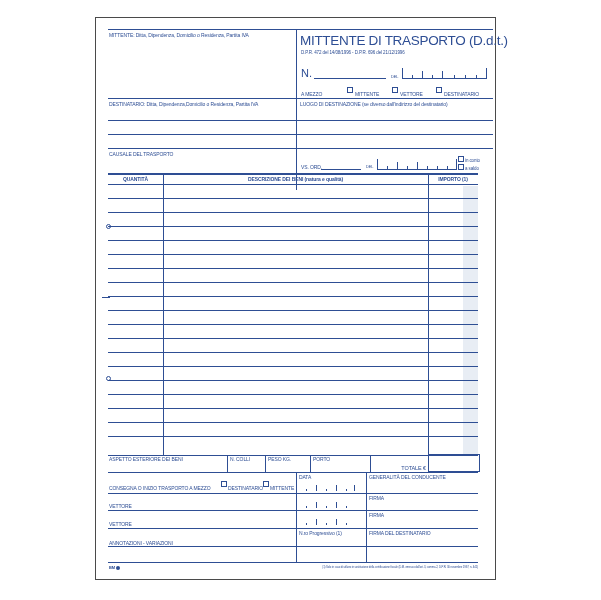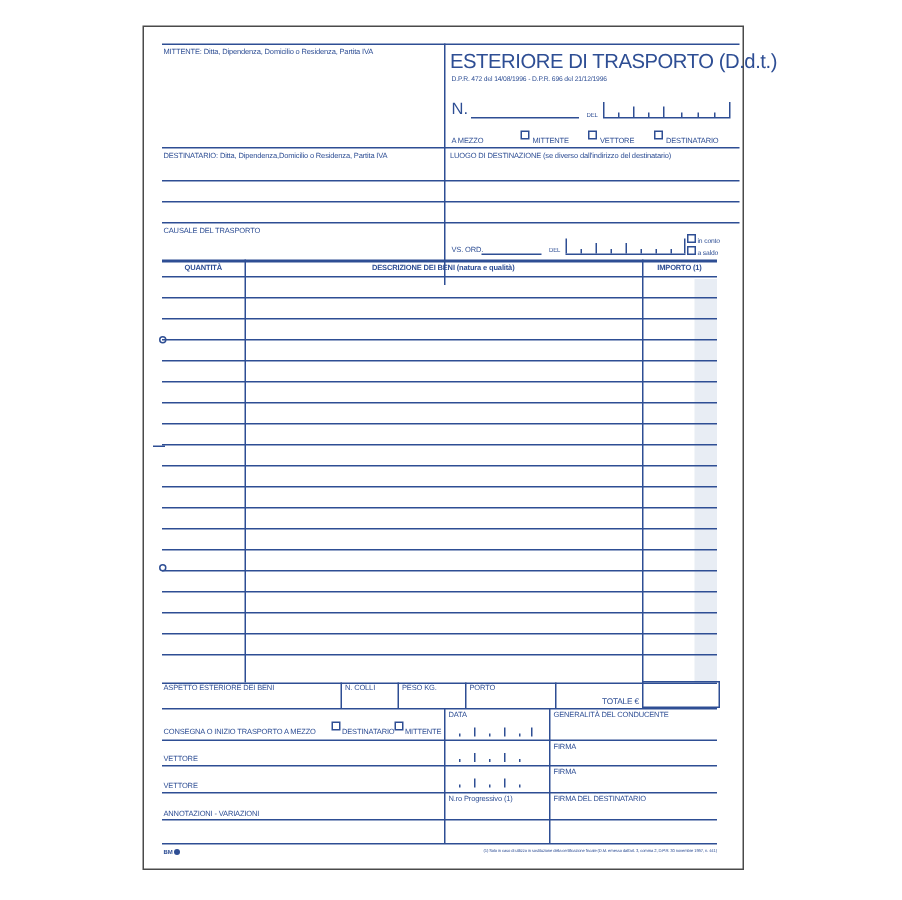--- a/index.html
+++ b/index.html
@@ -24,21 +24,21 @@
 <body>
 
 <div class="page">
 
   <div class="hl" style="left:12px; width:385px; top:11px;"></div>
   <div class="vl" style="left:200px; top:11px; height:161px;"></div>
 
   <div class="lbl" style="left:13px; top:14px;">MITTENTE: Ditta, Dipendenza, Domicilio o Residenza, Partita IVA</div>
   <div class="ab" style="left:13px; top:20px; width:185px; height:60px;"></div>
 
-  <div class="title" style="left:204px; top:16px;">ESTERIORE DI TRASPORTO (D.d.t.)</div>
+  <div class="title" style="left:204px; top:16px;">MITTENTE DI TRASPORTO (D.d.t.)</div>
   <div class="lbl" style="left:205px; top:32px; font-size:4.5px;">D.P.R. 472 del 14/08/1996 - D.P.R. 696 del 21/12/1996</div>
 
   <div class="num" style="left:205px; top:49px;">N.</div>
   <div class="hl" style="left:218px; width:72px; top:60px; border-top-width:1px;"></div>
   <div class="lbl" style="left:295px; top:56px; font-size:4px;">DEL</div>
   <div class="ab" style="left:306px; top:50px; width:85px; height:11px;">
     <div class="hl" style="left:0; width:85px; top:10px; border-top-width:1px;"></div>
     <div class="tick" style="left:0; top:0; height:10px;"></div>
     <div class="tick" style="left:10px; top:7px; height:3px;"></div>
     <div class="tick" style="left:20px; top:3px; height:7px;"></div>

